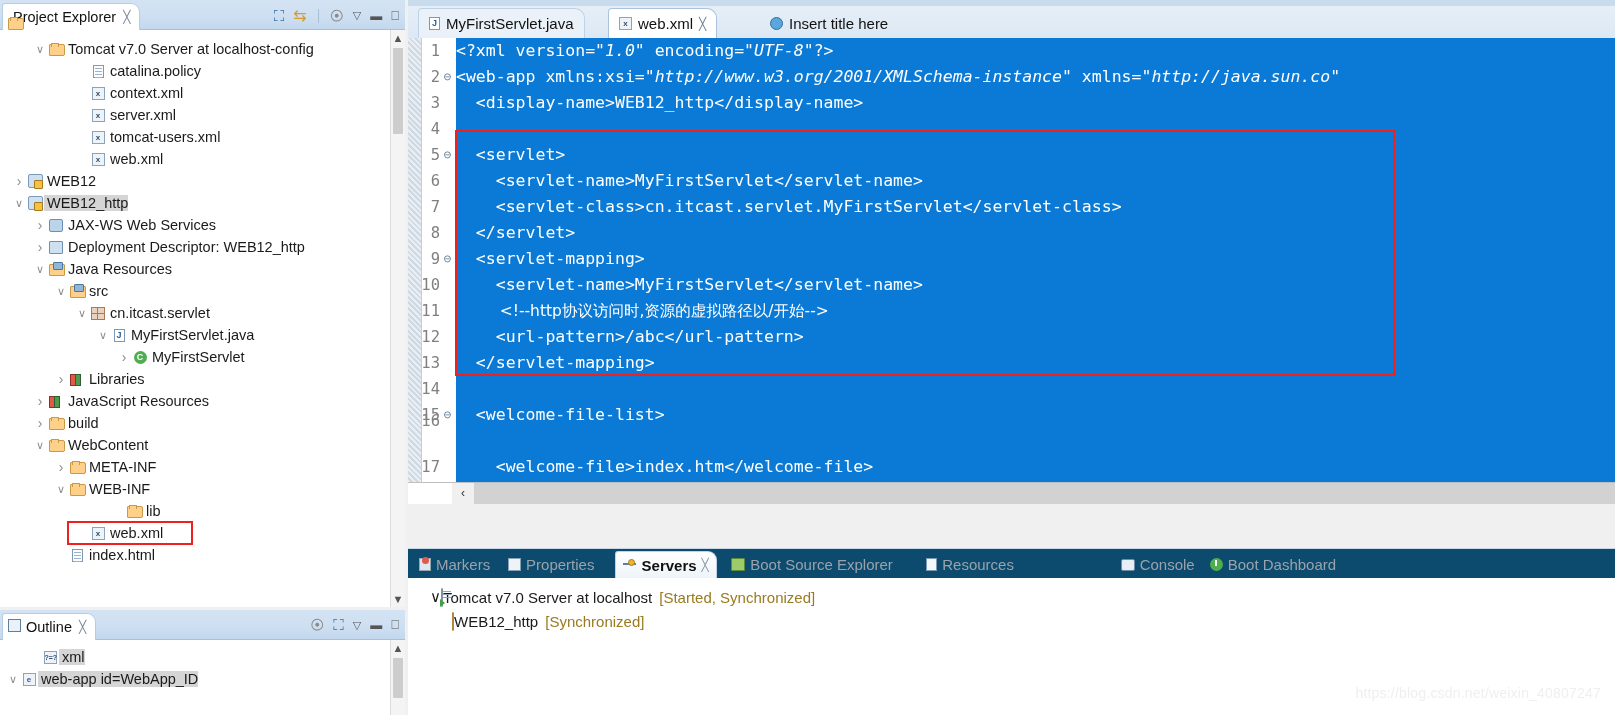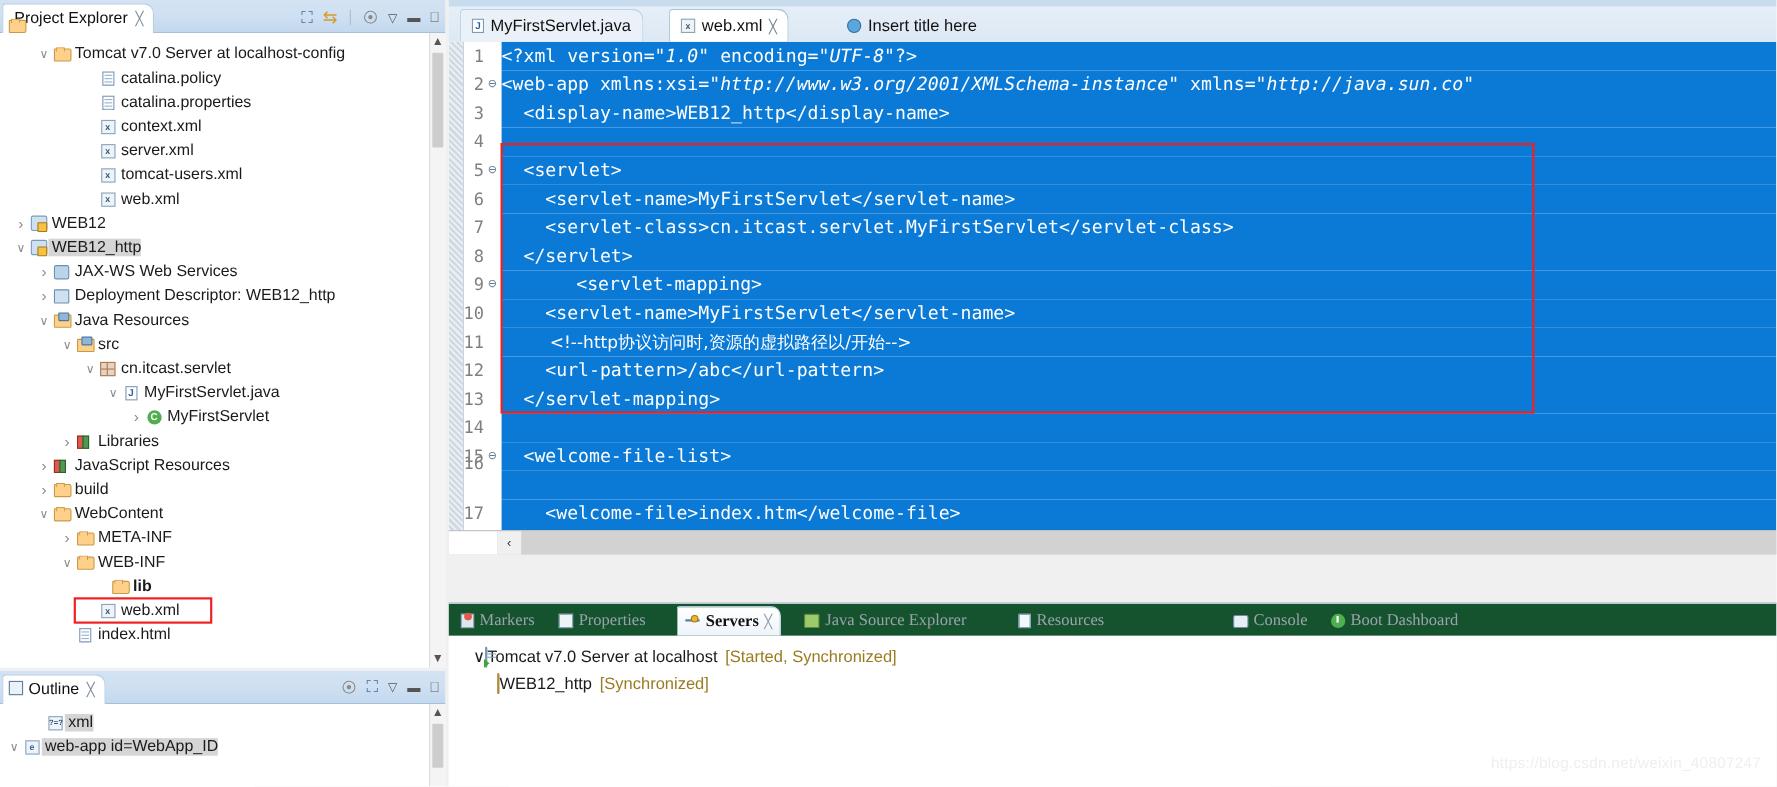--- a/index.html
+++ b/index.html
@@ -140,21 +140,21 @@
     background:#d8e5f2; border-top:1px solid #ffffff;
   }
   .ds-tab {
     position:absolute; top:6px; height:27px; padding:0 7px;
     font-size:15px; color:#111; line-height:26px;
   }
   .ds-tab.on { background:#ffffff; border:1px solid #9fb9d2; border-radius:2px; }
 
   
   #bottom { position:absolute; left:408px; top:548px; width:1207px; height:167px; background:#ffffff; }
-  .b-tabbar { position:relative; height:30px; background:#14532d; border-top:1px solid #c6d7e8;font-family:Liberation Serif, serif; }
+  .b-tabbar { position:relative; height:30px; background:#0c4a6e; border-top:1px solid #c6d7e8; }
   .b-tab { position:absolute; top:2px; height:27px; display:flex; align-items:center; gap:5px;
            padding:0 7px; font-size:15px; color:#9aa3ab; }
   .b-tab.active { color:#111; font-weight:bold;
       background:linear-gradient(to bottom,#ffffff,#eef4fa);
       border:1px solid #c0d3e5; border-bottom:none; border-radius:3px 9px 0 0; }
   .b-tab .close { font-size:12px; color:#8a9aa8; font-weight:normal; }
 
   .ico-sq { width:13px; height:13px; border:1px solid #8aa0b4; background:#eef3f8; }
   .ico-marker { width:12px; height:13px; background:#dfe7ee; border:1px solid #93a7b9; position:relative;}
   .ico-marker:after{content:"";position:absolute;left:2px;top:-2px;width:7px;height:7px;border-radius:50%;background:#e05a4a;}
@@ -214,158 +214,151 @@
         <div class="row" style="padding-left: 75px; margin-top: 0px;">
           <span class="tw"></span>
           <span class="ico">
             <span class="i-doc"></span>
           </span>
           <span class="lbl">catalina.policy</span>
         </div>
         <div class="row" style="padding-left: 75px; margin-top: 0px;">
           <span class="tw"></span>
           <span class="ico">
-            <span class="i-doc"></span>
-          </span>
-          <span class="lbl">catalina.properties</span>
+            <span class="i-xml">x</span>
+          </span>
+          <span class="lbl">context.xml</span>
         </div>
         <div class="row" style="padding-left: 75px; margin-top: 0px;">
           <span class="tw"></span>
           <span class="ico">
             <span class="i-xml">x</span>
           </span>
-          <span class="lbl">context.xml</span>
+          <span class="lbl">server.xml</span>
         </div>
         <div class="row" style="padding-left: 75px; margin-top: 0px;">
           <span class="tw"></span>
           <span class="ico">
             <span class="i-xml">x</span>
           </span>
-          <span class="lbl">server.xml</span>
+          <span class="lbl">tomcat-users.xml</span>
         </div>
         <div class="row" style="padding-left: 75px; margin-top: 0px;">
           <span class="tw"></span>
           <span class="ico">
             <span class="i-xml">x</span>
           </span>
-          <span class="lbl">tomcat-users.xml</span>
+          <span class="lbl">web.xml</span>
+        </div>
+        <div class="row" style="padding-left: 12px; margin-top: 0px;">
+          <span class="tw" style="font-size: 14px;">›</span>
+          <span class="ico">
+            <span class="i-prj"></span>
+          </span>
+          <span class="lbl">WEB12</span>
+        </div>
+        <div class="row" style="padding-left: 12px; margin-top: 0px;">
+          <span class="tw">∨</span>
+          <span class="ico">
+            <span class="i-prj"></span>
+          </span>
+          <span class="lbl sel">WEB12_http</span>
+        </div>
+        <div class="row" style="padding-left: 33px; margin-top: 0px;">
+          <span class="tw" style="font-size: 14px;">›</span>
+          <span class="ico">
+            <span class="i-jax"></span>
+          </span>
+          <span class="lbl">JAX-WS Web Services</span>
+        </div>
+        <div class="row" style="padding-left: 33px; margin-top: 0px;">
+          <span class="tw" style="font-size: 14px;">›</span>
+          <span class="ico">
+            <span class="i-dd"></span>
+          </span>
+          <span class="lbl">Deployment Descriptor: WEB12_http</span>
+        </div>
+        <div class="row" style="padding-left: 33px; margin-top: 0px;">
+          <span class="tw">∨</span>
+          <span class="ico">
+            <span class="i-jres"></span>
+          </span>
+          <span class="lbl">Java Resources</span>
+        </div>
+        <div class="row" style="padding-left: 54px; margin-top: 0px;">
+          <span class="tw">∨</span>
+          <span class="ico">
+            <span class="i-jres"></span>
+          </span>
+          <span class="lbl">src</span>
         </div>
         <div class="row" style="padding-left: 75px; margin-top: 0px;">
-          <span class="tw"></span>
-          <span class="ico">
-            <span class="i-xml">x</span>
-          </span>
-          <span class="lbl">web.xml</span>
-        </div>
-        <div class="row" style="padding-left: 12px; margin-top: 0px;">
-          <span class="tw" style="font-size: 14px;">›</span>
-          <span class="ico">
-            <span class="i-prj"></span>
-          </span>
-          <span class="lbl">WEB12</span>
-        </div>
-        <div class="row" style="padding-left: 12px; margin-top: 0px;">
-          <span class="tw">∨</span>
-          <span class="ico">
-            <span class="i-prj"></span>
-          </span>
-          <span class="lbl sel">WEB12_http</span>
+          <span class="tw">∨</span>
+          <span class="ico">
+            <span class="i-pkg"></span>
+          </span>
+          <span class="lbl">cn.itcast.servlet</span>
+        </div>
+        <div class="row" style="padding-left: 96px; margin-top: 0px;">
+          <span class="tw">∨</span>
+          <span class="ico">
+            <span class="i-java">J</span>
+          </span>
+          <span class="lbl">MyFirstServlet.java</span>
+        </div>
+        <div class="row" style="padding-left: 117px; margin-top: 0px;">
+          <span class="tw" style="font-size: 14px;">›</span>
+          <span class="ico">
+            <span class="i-class">C</span>
+          </span>
+          <span class="lbl">MyFirstServlet</span>
+        </div>
+        <div class="row" style="padding-left: 54px; margin-top: 0px;">
+          <span class="tw" style="font-size: 14px;">›</span>
+          <span class="ico">
+            <span class="i-lib"></span>
+          </span>
+          <span class="lbl">Libraries</span>
         </div>
         <div class="row" style="padding-left: 33px; margin-top: 0px;">
           <span class="tw" style="font-size: 14px;">›</span>
           <span class="ico">
-            <span class="i-jax"></span>
-          </span>
-          <span class="lbl">JAX-WS Web Services</span>
+            <span class="i-lib"></span>
+          </span>
+          <span class="lbl">JavaScript Resources</span>
         </div>
         <div class="row" style="padding-left: 33px; margin-top: 0px;">
           <span class="tw" style="font-size: 14px;">›</span>
           <span class="ico">
-            <span class="i-dd"></span>
-          </span>
-          <span class="lbl">Deployment Descriptor: WEB12_http</span>
+            <span class="i-folder"></span>
+          </span>
+          <span class="lbl">build</span>
         </div>
         <div class="row" style="padding-left: 33px; margin-top: 0px;">
           <span class="tw">∨</span>
           <span class="ico">
-            <span class="i-jres"></span>
-          </span>
-          <span class="lbl">Java Resources</span>
+            <span class="i-folder"></span>
+          </span>
+          <span class="lbl">WebContent</span>
         </div>
         <div class="row" style="padding-left: 54px; margin-top: 0px;">
-          <span class="tw">∨</span>
-          <span class="ico">
-            <span class="i-jres"></span>
-          </span>
-          <span class="lbl">src</span>
-        </div>
-        <div class="row" style="padding-left: 75px; margin-top: 0px;">
-          <span class="tw">∨</span>
-          <span class="ico">
-            <span class="i-pkg"></span>
-          </span>
-          <span class="lbl">cn.itcast.servlet</span>
-        </div>
-        <div class="row" style="padding-left: 96px; margin-top: 0px;">
-          <span class="tw">∨</span>
-          <span class="ico">
-            <span class="i-java">J</span>
-          </span>
-          <span class="lbl">MyFirstServlet.java</span>
-        </div>
-        <div class="row" style="padding-left: 117px; margin-top: 0px;">
-          <span class="tw" style="font-size: 14px;">›</span>
-          <span class="ico">
-            <span class="i-class">C</span>
-          </span>
-          <span class="lbl">MyFirstServlet</span>
+          <span class="tw" style="font-size: 14px;">›</span>
+          <span class="ico">
+            <span class="i-folder"></span>
+          </span>
+          <span class="lbl">META-INF</span>
         </div>
         <div class="row" style="padding-left: 54px; margin-top: 0px;">
-          <span class="tw" style="font-size: 14px;">›</span>
-          <span class="ico">
-            <span class="i-lib"></span>
-          </span>
-          <span class="lbl">Libraries</span>
-        </div>
-        <div class="row" style="padding-left: 33px; margin-top: 0px;">
-          <span class="tw" style="font-size: 14px;">›</span>
-          <span class="ico">
-            <span class="i-lib"></span>
-          </span>
-          <span class="lbl">JavaScript Resources</span>
-        </div>
-        <div class="row" style="padding-left: 33px; margin-top: 0px;">
-          <span class="tw" style="font-size: 14px;">›</span>
+          <span class="tw">∨</span>
           <span class="ico">
             <span class="i-folder"></span>
           </span>
-          <span class="lbl">build</span>
-        </div>
-        <div class="row" style="padding-left: 33px; margin-top: 0px;">
-          <span class="tw">∨</span>
-          <span class="ico">
-            <span class="i-folder"></span>
-          </span>
-          <span class="lbl">WebContent</span>
-        </div>
-        <div class="row" style="padding-left: 54px; margin-top: 0px;">
-          <span class="tw" style="font-size: 14px;">›</span>
-          <span class="ico">
-            <span class="i-folder"></span>
-          </span>
-          <span class="lbl">META-INF</span>
-        </div>
-        <div class="row" style="padding-left: 54px; margin-top: 0px;">
-          <span class="tw">∨</span>
-          <span class="ico">
-            <span class="i-folder"></span>
-          </span>
           <span class="lbl">WEB-INF</span>
         </div>
-        <div class="row" style="padding-left: 86px; margin-top: 0px; font-weight: bold;">
+        <div class="row" style="padding-left: 111px; margin-top: 0px;">
           <span class="tw"></span>
           <span class="ico">
             <span class="i-folder"></span>
           </span>
           <span class="lbl">lib</span>
         </div>
         <div class="row boxed" style="padding-left: 75px; margin-top: 0px; position: relative;">
           <span class="tw"></span>
           <span class="ico">
             <span class="i-xml">x</span>
@@ -491,21 +484,21 @@
           <div class="cl" style="top: 78px;"></div>
           <div class="sel-bg" style="left: 0px; top: 104px; height: 26px; right: 0px;"></div>
           <div class="cl" style="top: 104px;">  &lt;servlet&gt;</div>
           <div class="sel-bg" style="left: 0px; top: 130px; height: 26px; right: 0px;"></div>
           <div class="cl" style="top: 130px;">    &lt;servlet-name&gt;MyFirstServlet&lt;/servlet-name&gt;</div>
           <div class="sel-bg" style="left: 0px; top: 156px; height: 26px; right: 0px;"></div>
           <div class="cl" style="top: 156px;">    &lt;servlet-class&gt;cn.itcast.servlet.MyFirstServlet&lt;/servlet-class&gt;</div>
           <div class="sel-bg" style="left: 0px; top: 182px; height: 26px; right: 0px;"></div>
           <div class="cl" style="top: 182px;">  &lt;/servlet&gt;</div>
           <div class="sel-bg" style="left: 0px; top: 208px; height: 26px; right: 0px;"></div>
-          <div class="cl" style="top: 208px; padding-left: 48px;">  &lt;servlet-mapping&gt;</div>
+          <div class="cl" style="top: 208px;">  &lt;servlet-mapping&gt;</div>
           <div class="sel-bg" style="left: 0px; top: 234px; height: 26px; right: 0px;"></div>
           <div class="cl" style="top: 234px;">    &lt;servlet-name&gt;MyFirstServlet&lt;/servlet-name&gt;</div>
           <div class="sel-bg" style="left: 0px; top: 260px; height: 26px; right: 0px;"></div>
           <div class="cl" style="top: 260px; margin-left: 24px;"><span class="cn">    &lt;!--http协议访问时,资源的虚拟路径以/开始--&gt;</span></div>
           <div class="sel-bg" style="left: 0px; top: 286px; height: 26px; right: 0px;"></div>
           <div class="cl" style="top: 286px;">    &lt;url-pattern&gt;/abc&lt;/url-pattern&gt;</div>
           <div class="sel-bg" style="left: 0px; top: 312px; height: 26px; right: 0px;"></div>
           <div class="cl" style="top: 312px;">  &lt;/servlet-mapping&gt;</div>
           <div class="sel-bg" style="left: 0px; top: 338px; height: 26px; right: 0px;"></div>
           <div class="cl" style="top: 338px;"></div>
@@ -546,21 +539,21 @@
           <span style="display: inline-flex; align-items: center;">
             <span class="ico-servers"></span>
           </span>
           <span>Servers</span>
           <span class="close">╳</span>
         </div>
         <div class="b-tab" style="left: 316.25px;">
           <span style="display: inline-flex; align-items: center;">
             <span class="ico-dse"></span>
           </span>
-          <span>Java Source Explorer</span>
+          <span>Boot Source Explorer</span>
         </div>
         <div class="b-tab" style="left: 511.25px;">
           <span style="display: inline-flex; align-items: center;">
             <span class="ico-snip"></span>
           </span>
           <span>Resources</span>
         </div>
         <div class="b-tab" style="left: 608.45px; margin-top: 28px;">
           <span style="display: inline-flex; align-items: center;">
             <span class="ico-marker"></span>

